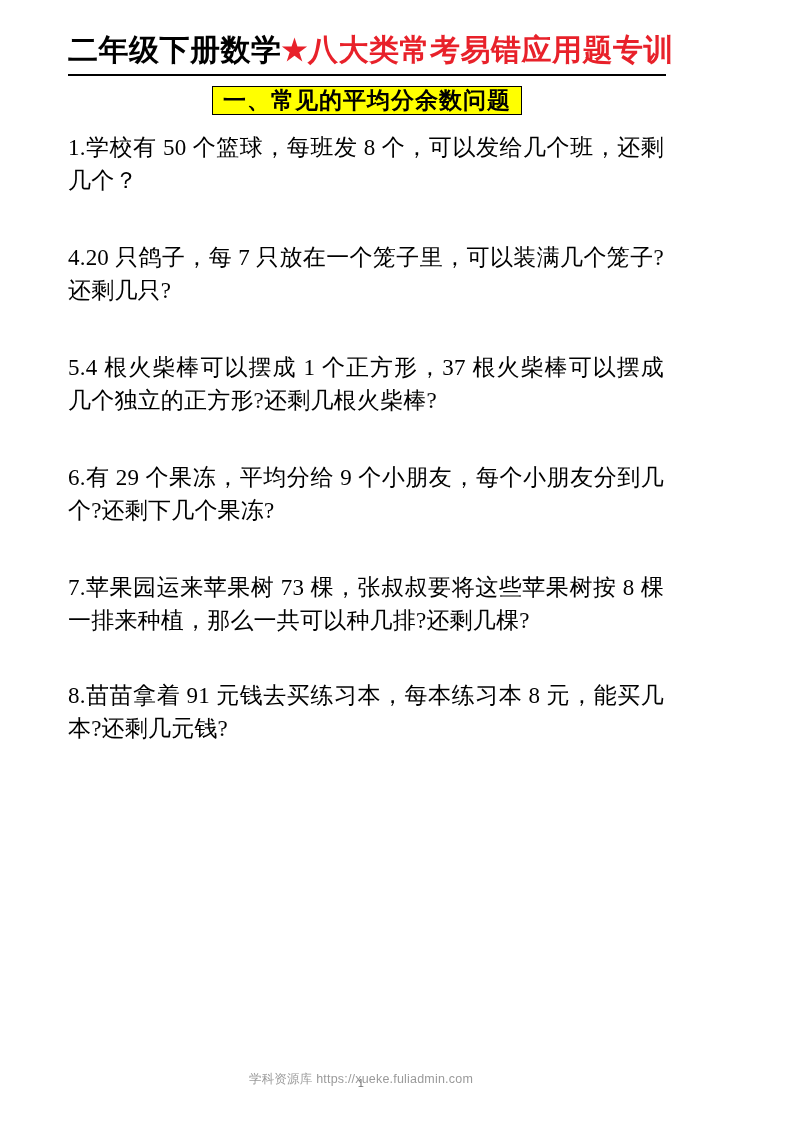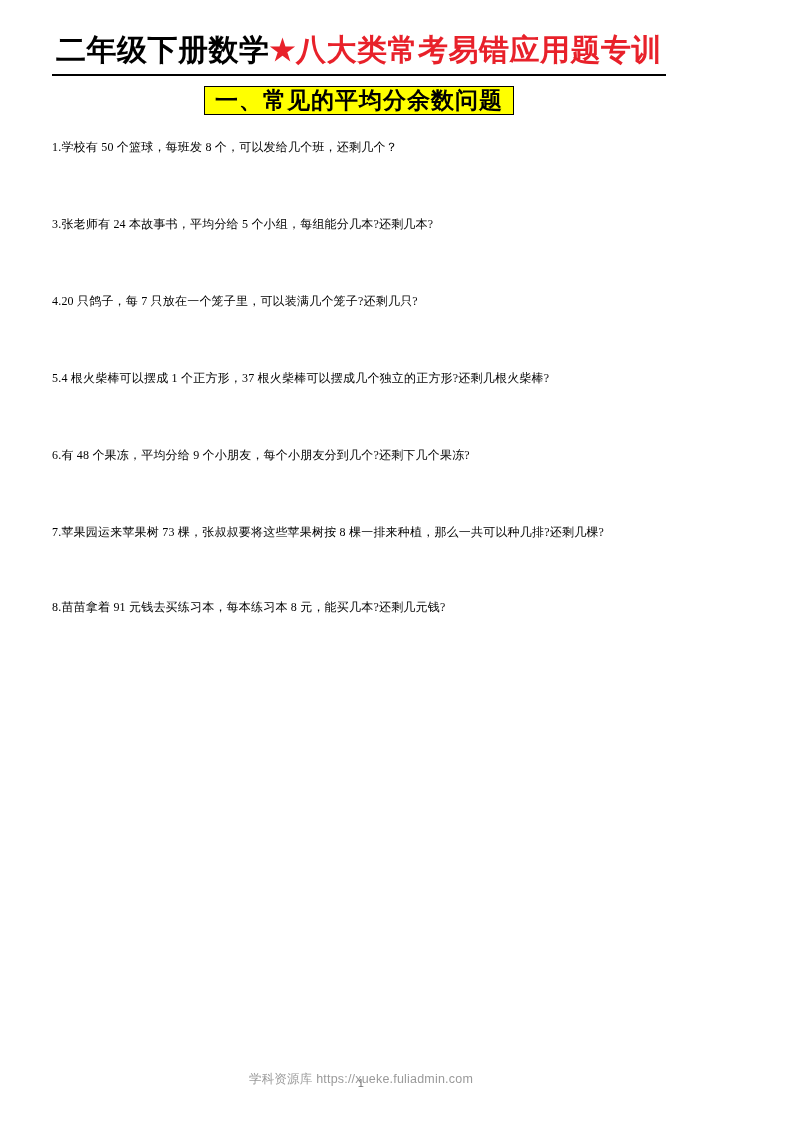--- a/index.html
+++ b/index.html
@@ -13,21 +13,21 @@
     font-family: "Liberation Serif", serif;
     color: #000000;
     position: relative;
     overflow: hidden;
   }
   .page {
     width: 710px;
     height: 1122px;
     position: relative;
     box-sizing: border-box;
-    padding: 30px 44px 0 52px;
+    padding: 30px 44px 0 68px;
   }
 
   
   .title-wrap {
     text-align: center;
     border-bottom: 2.5px solid #000;
     padding-bottom: 4px;
     margin-bottom: 10px;
   }
   .title-line {
@@ -61,21 +61,21 @@
     letter-spacing: 1px;
     color: #000;
   }
 
   
   .problems {
     margin-top: 4px;
   }
   .problem {
     font-family: "Liberation Serif", serif;
-    font-size: 12px;
+    font-size: 23px;
     line-height: 33px;
     text-align: justify;
     text-justify: inter-ideograph;
     margin: 0 0 44px 0;
     letter-spacing: 0.2px;
     padding-right: 2px;
   }
   .problem:last-child { margin-bottom: 0; }
   .problem.tight { margin-bottom: 42px; margin-top: 36px; }
 
@@ -108,24 +108,23 @@
   <div class="title-wrap">
     <div class="title-line"><span class="title-black">二年级下册数学</span><span class="title-star">★</span><span class="title-red">八大类常考易错应用题专训</span></div>
   </div>
 
   <div class="section-heading-row">
     <span class="section-heading">一、常见的平均分余数问题</span>
   </div>
 
   <div class="problems">
     <p class="problem">1.学校有 50 个篮球，每班发 8 个，可以发给几个班，还剩几个？</p>
-    <p class="problem">3.张老师有 24 本故事书，平均分给 5 个小组，每组能分几本?还剩几本?</p>
     <p class="problem">4.20 只鸽子，每 7 只放在一个笼子里，可以装满几个笼子?还剩几只?</p>
     <p class="problem">5.4 根火柴棒可以摆成 1 个正方形，37 根火柴棒可以摆成几个独立的正方形?还剩几根火柴棒?</p>
-    <p class="problem">6.有 48 个果冻，平均分给 9 个小朋友，每个小朋友分到几个?还剩下几个果冻?</p>
+    <p class="problem">6.有 29 个果冻，平均分给 9 个小朋友，每个小朋友分到几个?还剩下几个果冻?</p>
     <p class="problem tight">7.苹果园运来苹果树 73 棵，张叔叔要将这些苹果树按 8 棵一排来种植，那么一共可以种几排?还剩几棵?</p>
     <p class="problem">8.苗苗拿着 91 元钱去买练习本，每本练习本 8 元，能买几本?还剩几元钱?</p>
   </div>
 
   <div class="footer">
     <span>学科资源库 https://xueke.fuliadmin.com</span>
     <span class="pagenum">1</span>
   </div>
 
 </div>

